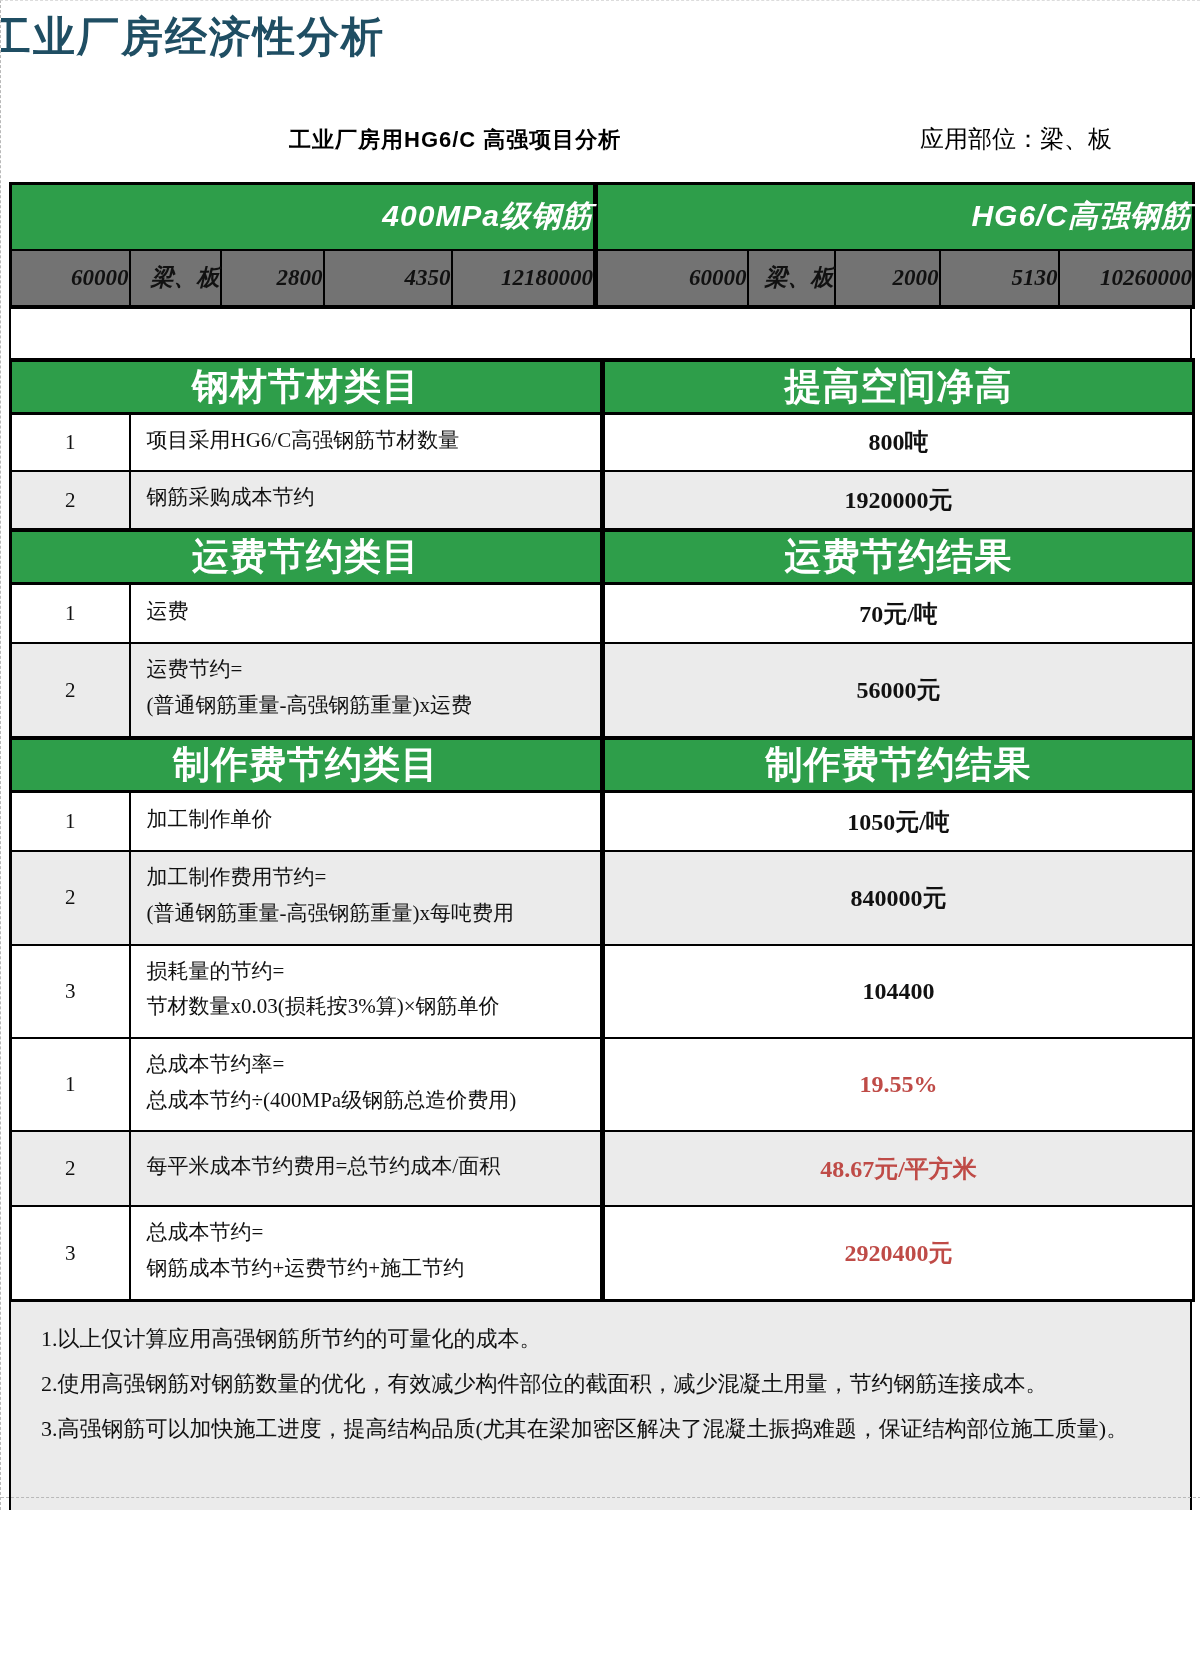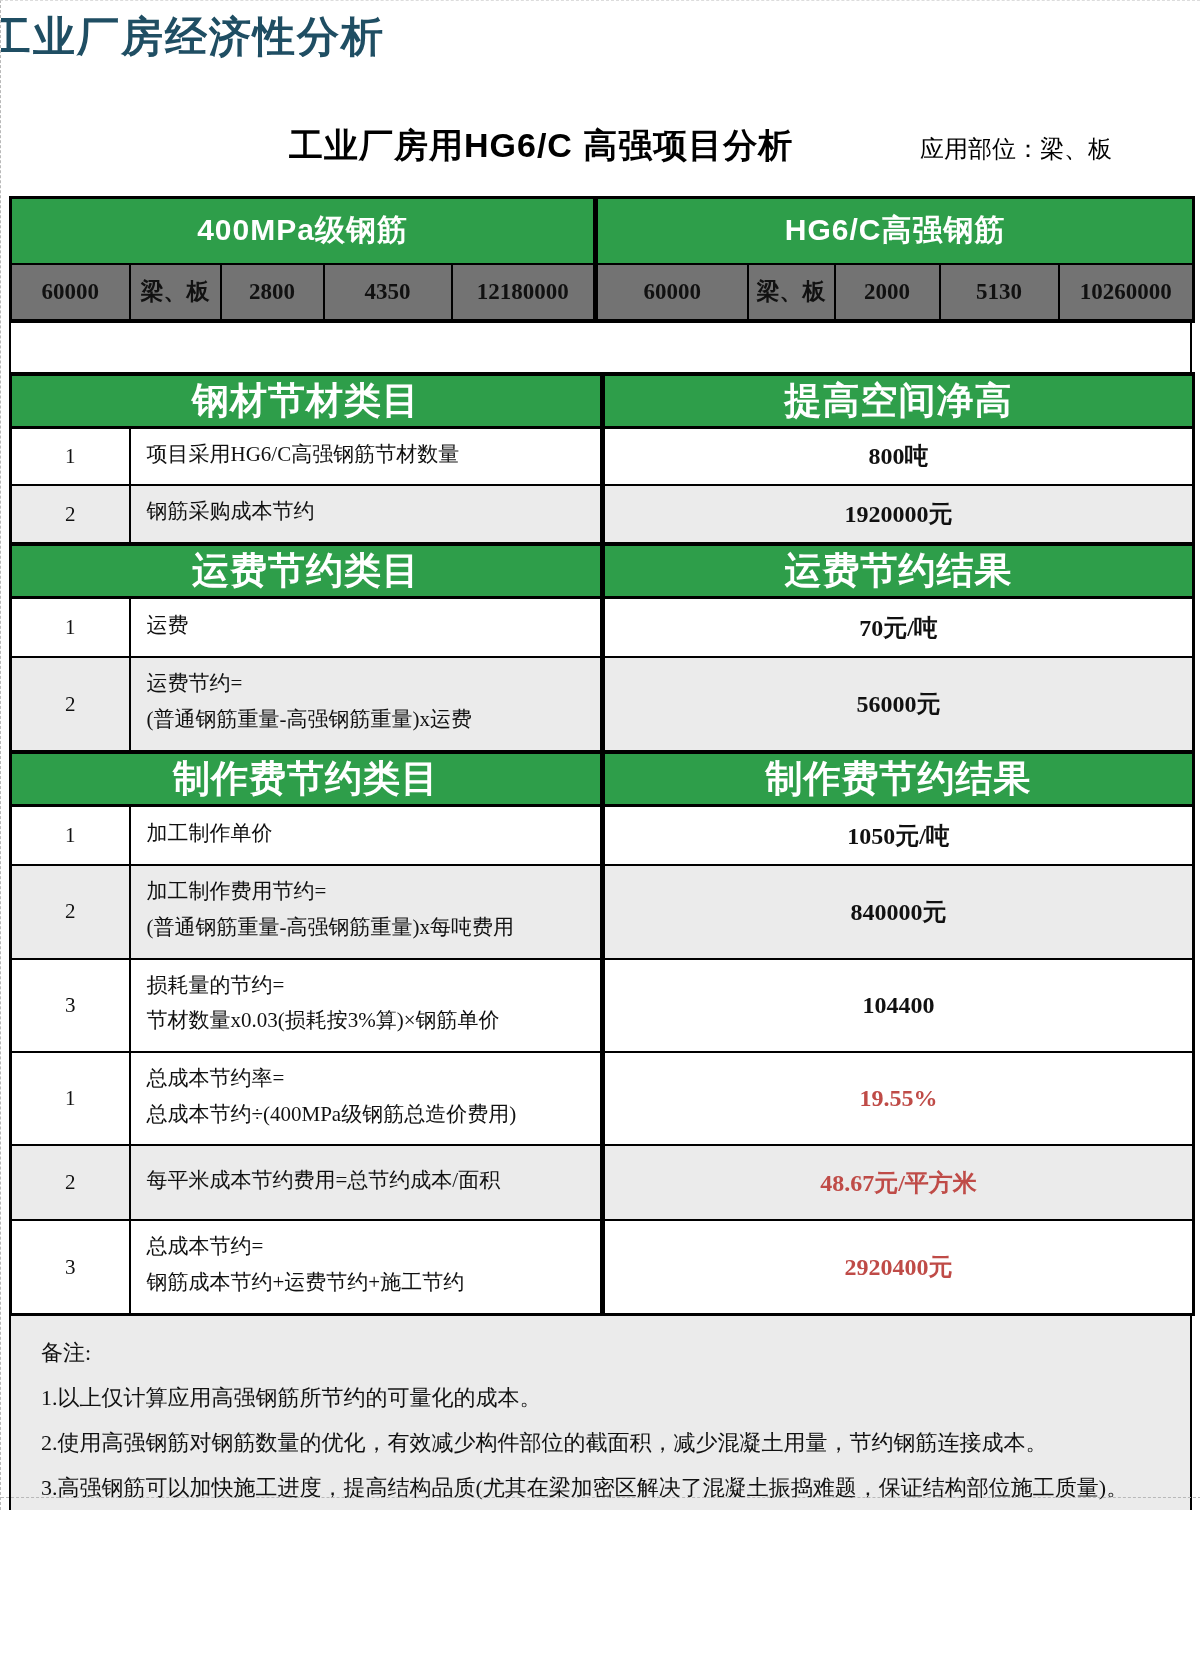--- a/index.html
+++ b/index.html
@@ -25,28 +25,28 @@
     margin: 8px 0 0 -12px;
     font-size: 42px; font-weight: bold;
     color: #1f4e63;
     letter-spacing: 2px;
     font-family: "Liberation Sans", sans-serif;
   }
   .subrow{
     display:flex; justify-content:space-between; align-items:baseline;
     margin: 58px 88px 0 288px;
   }
-  .subtitle{ font-size: 34px; font-weight: bold; color:#000; letter-spacing:1px; }
+  .subtitle{ font-size: 22px; font-weight: bold; color:#000; letter-spacing:1px; }
   .app-note{ font-size: 24px; color:#000; }
 
   .sheet{ margin: 27px 0 0 8px; width: 1183px; }
 
   table{ border-collapse: collapse; table-layout: fixed; width: 1183px; }
   .cmp{ border: 3px solid #000; font-family:"Liberation Serif", serif; }
-  .cmp th, .cmp td{ border: 2px solid #000; text-align:center; vertical-align:middle; }
+  .cmp th, .cmp td{ border: 2px solid #000; text-align:right; vertical-align:middle;font-style:italic; }
   .cmp .green{
     background:#2e9e4a; color:#fff; height:66px;
     font-size:30px; font-weight:bold; letter-spacing:1px;
     font-family:"Liberation Sans", sans-serif;
   }
   .cmp .colhead{
     height:76px; background:#fff; font-weight:normal;
     font-size:22px; line-height:1.45; white-space:pre-line;
   }
   .cmp .datarow td{
@@ -212,19 +212,18 @@
         <td class="no">3</td>
         <td class="label">总成本节约=
 钢筋成本节约+运费节约+施工节约</td>
         <td class="result rescol red">2920400元</td>
       </tr>
     </tbody>
       </table>
   </div>
 
   <div class="notes">
-    <div>备注:</div>
     <div>1.以上仅计算应用高强钢筋所节约的可量化的成本。</div>
     <div>2.使用高强钢筋对钢筋数量的优化，有效减少构件部位的截面积，减少混凝土用量，节约钢筋连接成本。</div>
     <div>3.高强钢筋可以加快施工进度，提高结构品质(尤其在梁加密区解决了混凝土振捣难题，保证结构部位施工质量)。</div>
   </div>
 
 </div>
 
 </body></html>

